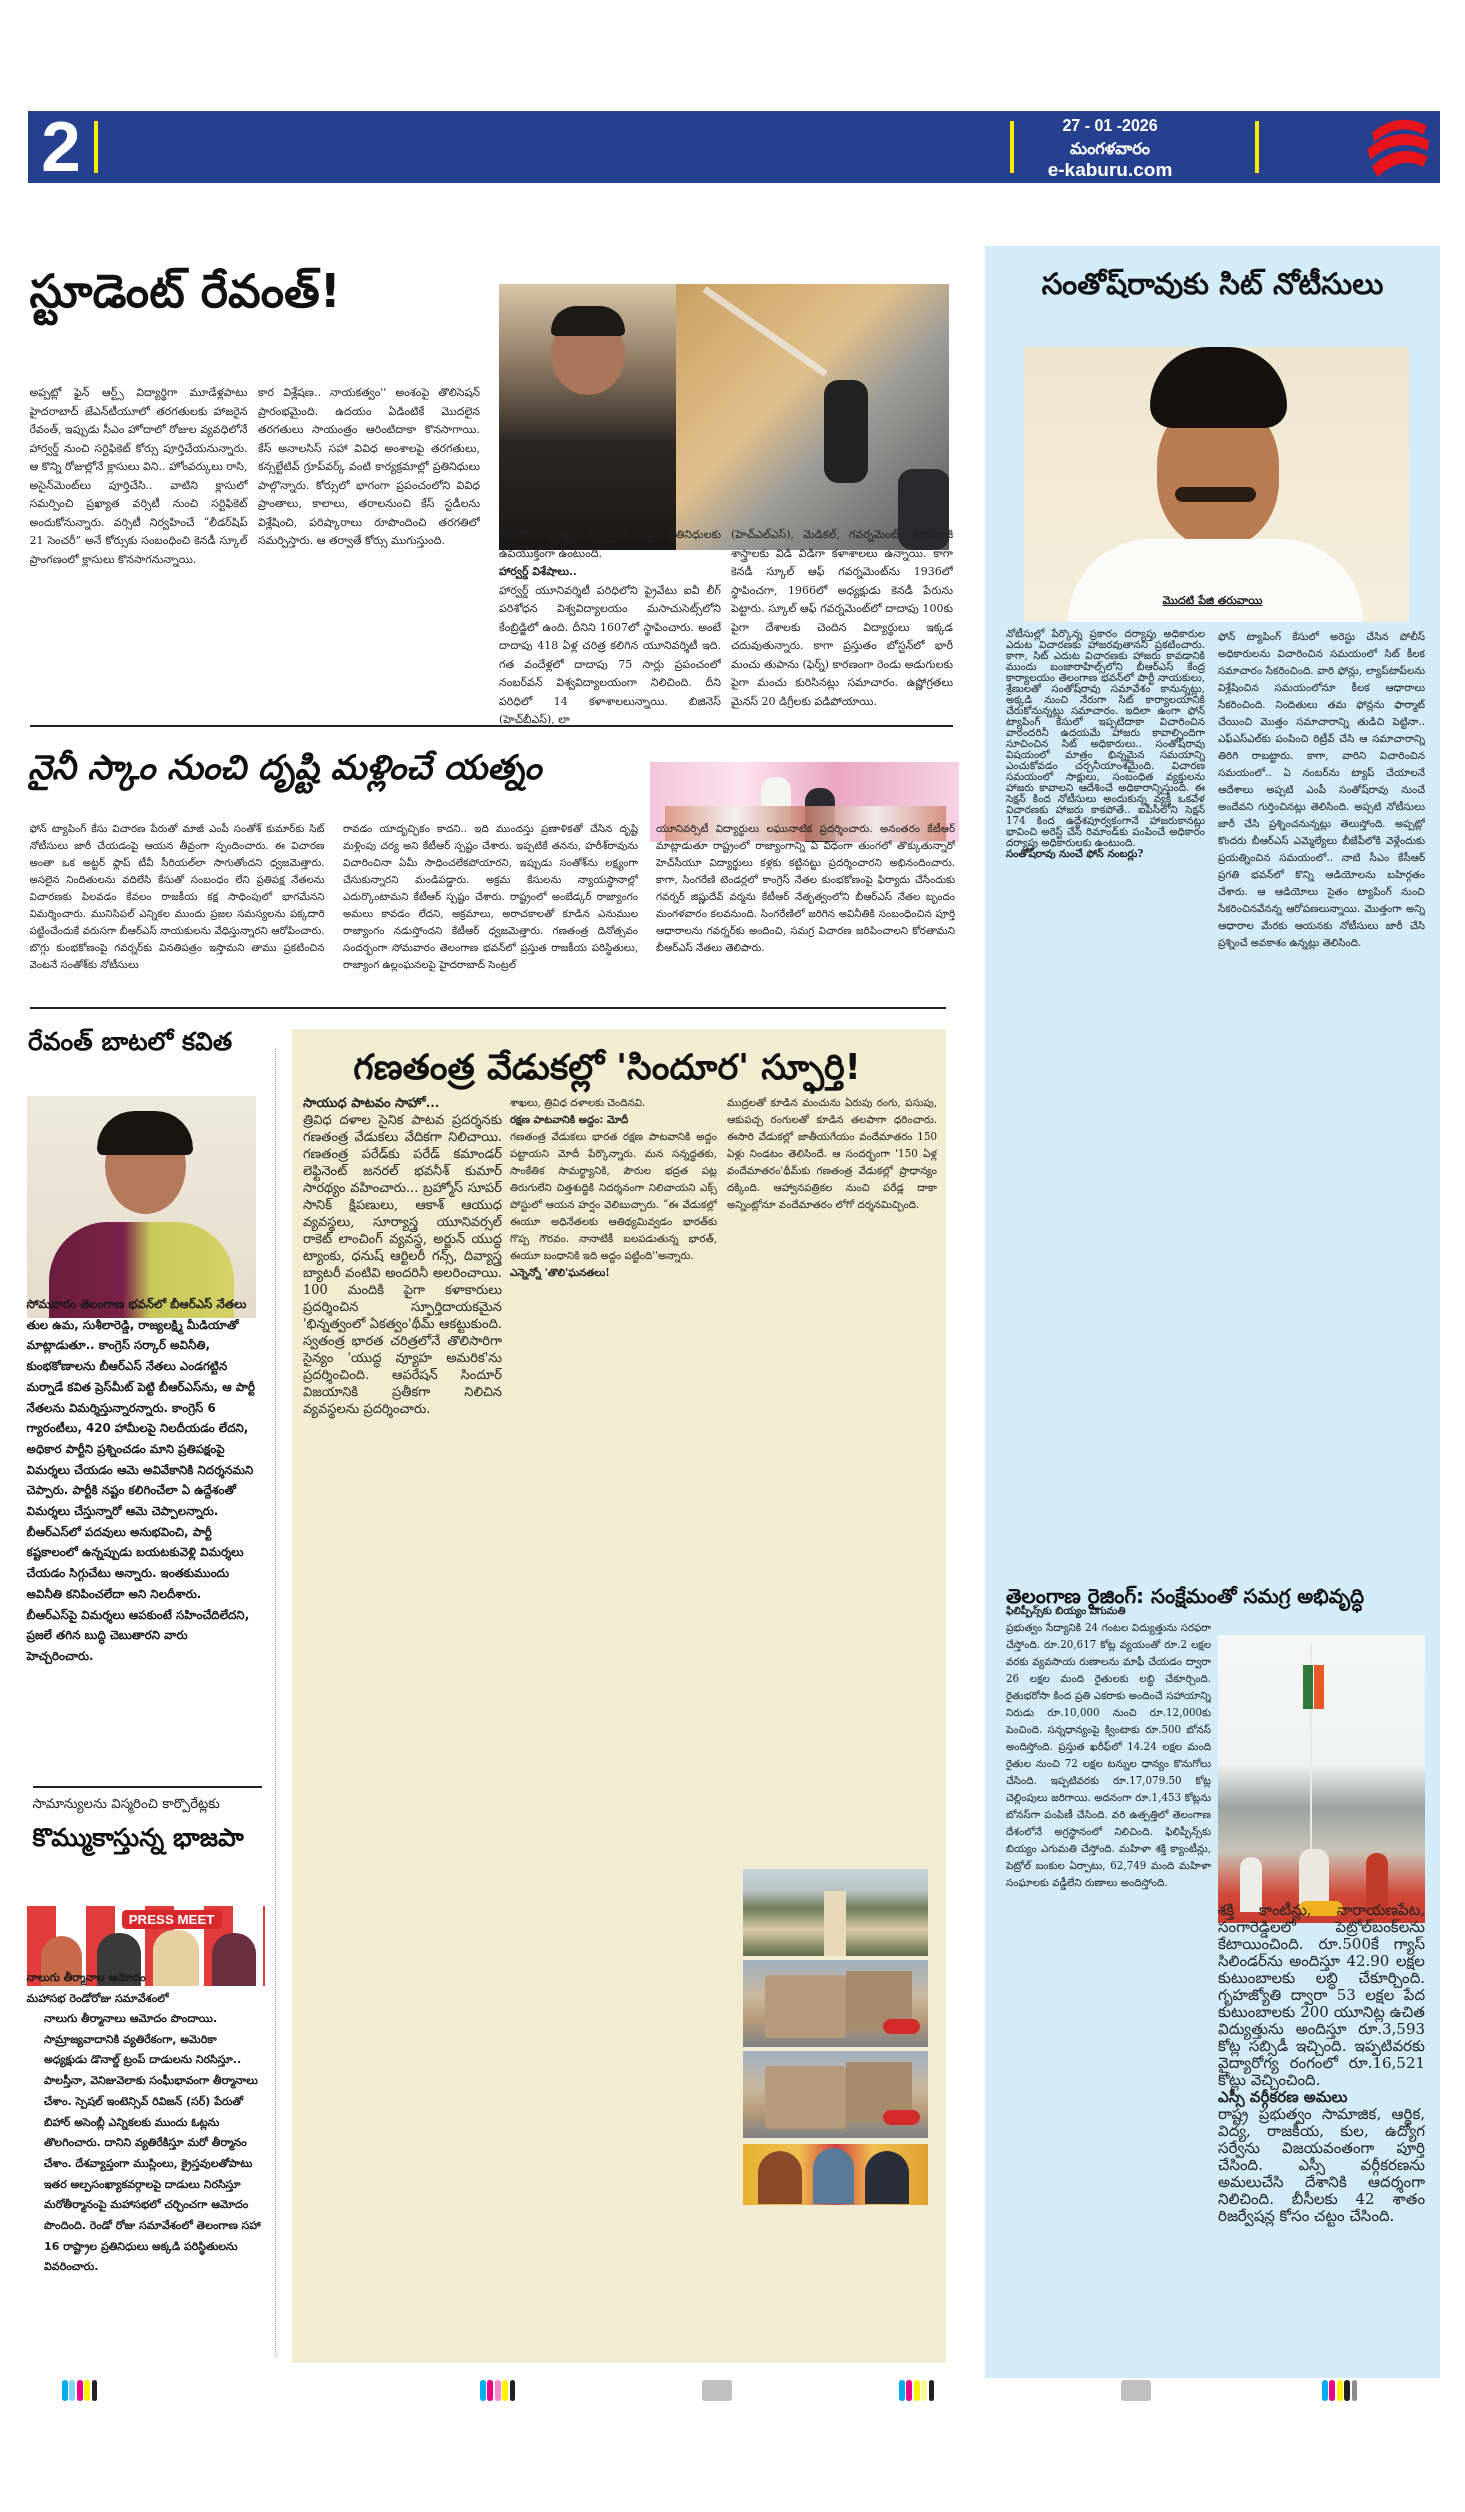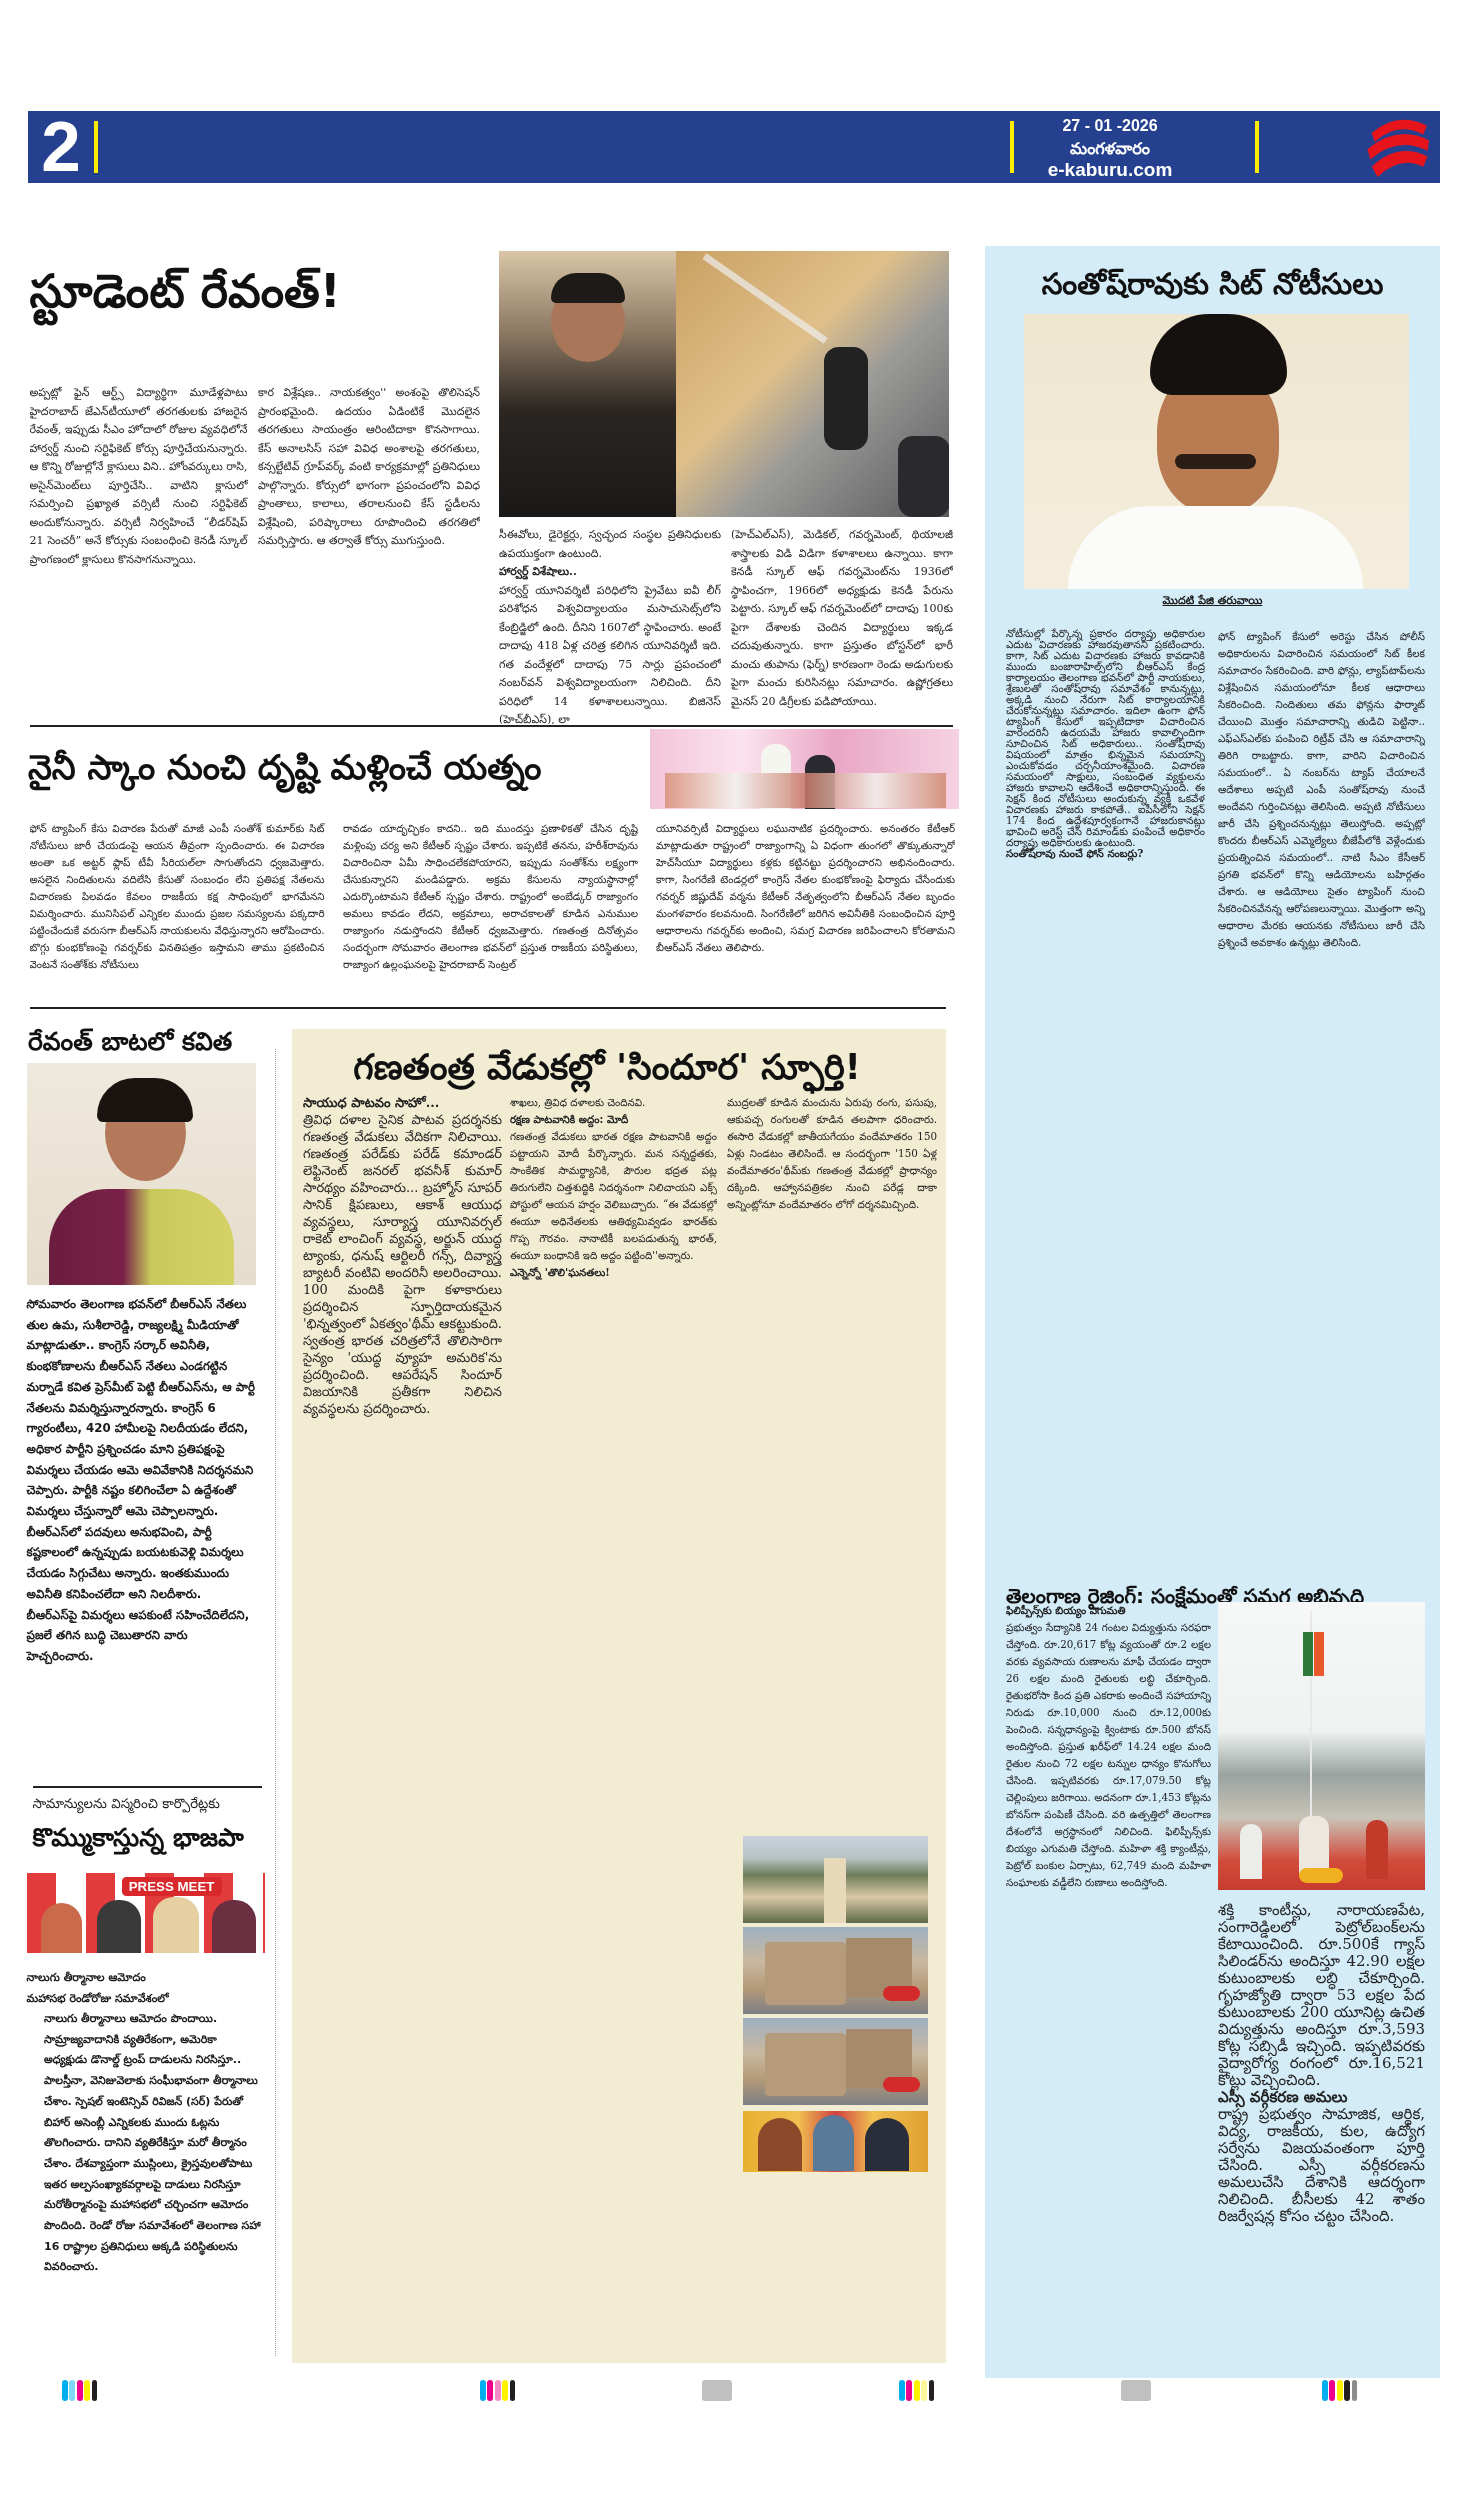--- a/index.html
+++ b/index.html
@@ -13,21 +13,21 @@
   .dateblk { left: 1008px; width: 148px; top: 4.4px; color: #fff; text-align: center; font-family: "Liberation Sans", sans-serif; }
   .dateblk .d { font-size: 16px; font-weight: bold; line-height: 22px; }
   .dateblk .w { font-size: 16.2px; font-weight: bold; line-height: 22px; }
   .dateblk .u { font-size: 19px; font-weight: bold; line-height: 22px; }
   .logo { left: 1329px; top: 0; width: 81px; height: 72px; }
   
   .hl { font-weight: bold; color: #111; white-space: nowrap; }
   .body-text { font-family: "DejaVu Serif", serif; font-size: 11px; line-height: 18.5px; color: #222; text-align: justify; overflow: hidden; }
   .col-text { position: absolute; }
   .rule { position: absolute; height: 2.2px; background: #222; }
-  .photo { position: absolute; overflow: hidden; }
+  .photo { position: absolute; overflow: hidden; margin-top: 33px; }
   .caption { font-size: 11px; font-weight: bold; text-align: center; }
   .sub { font-weight: bold; }
   .dotline { position: absolute; width: 0; border-left: 1.5px dotted #999; }
   .colorbar { position: absolute; display: flex; gap: 1.5px; }
   .colorbar span { width: 5.9px; height: 20.7px; border-radius: 3px; display: inline-block; }
   .graybar { position: absolute; width: 29.5px; height: 20.7px; background: #c0c0c0; border-radius: 3px; }
 </style>
 </head>
 <body>
 
@@ -65,21 +65,21 @@
 <div class="col-text body-text" style="left:258px;top:384px;width:222px;height:340px;">కార విశ్లేషణ.. నాయకత్వం'' అంశంపై తొలిసెషన్ ప్రారంభమైంది. ఉదయం ఏడింటికే మొదలైన తరగతులు సాయంత్రం ఆరింటిదాకా కొనసాగాయి. కేస్ అనాలసిస్ సహా వివిధ అంశాలపై తరగతులు, కన్సల్టేటివ్ గ్రూప్‌వర్క్ వంటి కార్యక్రమాల్లో ప్రతినిధులు పాల్గొన్నారు. కోర్సులో భాగంగా ప్రపంచంలోని వివిధ ప్రాంతాలు, కాలాలు, తరాలనుంచి కేస్ స్టడీలను విశ్లేషించి, పరిష్కారాలు రూపొందించి తరగతిలో సమర్పిస్తారు. ఆ తర్వాతే కోర్సు ముగుస్తుంది.</div>
 <div class="col-text body-text" style="left:499px;top:526px;width:222px;height:198px;">
   <span>సీఈవోలు, డైరెక్టర్లు, స్వచ్ఛంద సంస్థల ప్రతినిధులకు ఉపయుక్తంగా ఉంటుంది.</span><br>
   <span class="sub">హార్వర్డ్ విశేషాలు..</span><br>
   <span>హార్వర్డ్ యూనివర్శిటీ పరిధిలోని ప్రైవేటు ఐవీ లీగ్ పరిశోధన విశ్వవిద్యాలయం మసాచుసెట్స్‌లోని కేంబ్రిడ్జిలో ఉంది. దీనిని 1607లో స్థాపించారు. అంటే దాదాపు 418 ఏళ్ల చరిత్ర కలిగిన యూనివర్శిటీ ఇది. గత వందేళ్లలో దాదాపు 75 సార్లు ప్రపంచంలో నంబర్‌వన్ విశ్వవిద్యాలయంగా నిలిచింది. దీని పరిధిలో 14 కళాశాలలున్నాయి. బిజినెస్ (హెచ్‌బీఎస్), లా</span>
 </div>
 <div class="col-text body-text" style="left:731px;top:526px;width:222px;height:198px;">(హెచ్‌ఎల్‌ఎస్), మెడికల్, గవర్నమెంట్, థియాలజీ శాస్త్రాలకు విడి విడిగా కళాశాలలు ఉన్నాయి. కాగా కెనడీ స్కూల్ ఆఫ్ గవర్నమెంట్‌ను 1936లో స్థాపించగా, 1966లో అధ్యక్షుడు కెనడీ పేరును పెట్టారు. స్కూల్ ఆఫ్ గవర్నమెంట్‌లో దాదాపు 100కు పైగా దేశాలకు చెందిన విద్యార్థులు ఇక్కడ చదువుతున్నారు. కాగా ప్రస్తుతం బోస్టన్‌లో భారీ మంచు తుపాను (ఫెర్న్) కారణంగా రెండు అడుగులకు పైగా మంచు కురిసినట్లు సమాచారం. ఉష్ణోగ్రతలు మైనస్ 20 డిగ్రీలకు పడిపోయాయి.</div>
 
 <div class="rule" style="left:29.5px;top:725px;width:923px;height:1.5px;"></div>
 
-<div class="abs hl" style="left:28px;top:738px;font-size:34px;line-height:59px;">నైనీ స్కాం నుంచి దృష్టి మళ్లించే యత్నం</div>
+<div class="abs hl" style="left:28px;top:738px;font-size:34px;line-height:59px;font-style:italic;">నైనీ స్కాం నుంచి దృష్టి మళ్లించే యత్నం</div>
 <div class="photo" style="left:650px;top:729px;width:309px;height:80px;background:linear-gradient(90deg,#f3c5da 0%,#fbe3ee 30%,#e9a6c5 60%,#f5d2e2 100%);">
   <div class="abs" style="left:111px;top:14.8px;width:29.5px;height:65px;background:#f5f5f0;border-radius:13.3px 13.3px 0 0;"></div>
   <div class="abs" style="left:155px;top:26px;width:29.5px;height:54px;background:#2a2a30;border-radius:13.3px 13.3px 0 0;"></div>
   <div class="abs" style="left:14.8px;top:44px;width:281px;height:35px;background:linear-gradient(90deg,#d8927a,#f2f2ee,#c87a68,#f2f2ee,#d08870);opacity:.85;"></div>
 </div>
 <div class="col-text body-text" style="left:29.5px;top:820px;width:295px;height:177px;font-size:10.3px;line-height:17px;">ఫోన్ ట్యాపింగ్ కేసు విచారణ పేరుతో మాజీ ఎంపీ సంతోశ్ కుమార్‌కు సిట్ నోటీసులు జారీ చేయడంపై ఆయన తీవ్రంగా స్పందించారు. ఈ విచారణ అంతా ఒక అట్టర్ ఫ్లాప్ టీవీ సీరియల్‌లా సాగుతోందని ధ్వజమెత్తారు. అసలైన నిందితులను వదిలేసి కేసుతో సంబంధం లేని ప్రతిపక్ష నేతలను విచారణకు పిలవడం కేవలం రాజకీయ కక్ష సాధింపులో భాగమేనని విమర్శించారు. మునిసిపల్ ఎన్నికల ముందు ప్రజల సమస్యలను పక్కదారి పట్టించేందుకే వరుసగా బీఆర్‌ఎస్ నాయకులను వేధిస్తున్నారని ఆరోపించారు. బొగ్గు కుంభకోణంపై గవర్నర్‌కు వినతిపత్రం ఇస్తామని తాము ప్రకటించిన వెంటనే సంతోశ్‌కు నోటీసులు</div>
 <div class="col-text body-text" style="left:343px;top:820px;width:295px;height:177px;font-size:10.3px;line-height:17px;">రావడం యాదృచ్ఛికం కాదని.. ఇది ముందస్తు ప్రణాళికతో చేసిన దృష్టి మళ్లింపు చర్య అని కేటీఆర్ స్పష్టం చేశారు. ఇప్పటికే తనను, హరీశ్‌రావును విచారించినా ఏమీ సాధించలేకపోయారని, ఇప్పుడు సంతోశ్‌ను లక్ష్యంగా చేసుకున్నారని మండిపడ్డారు. అక్రమ కేసులను న్యాయస్థానాల్లో ఎదుర్కొంటామని కేటీఆర్ స్పష్టం చేశారు. రాష్ట్రంలో అంబేడ్కర్ రాజ్యాంగం అమలు కావడం లేదని, అక్రమాలు, అరాచకాలతో కూడిన ఎనుముల రాజ్యాంగం నడుస్తోందని కేటీఆర్ ధ్వజమెత్తారు. గణతంత్ర దినోత్సవం సందర్భంగా సోమవారం తెలంగాణ భవన్‌లో ప్రస్తుత రాజకీయ పరిస్థితులు, రాజ్యాంగ ఉల్లంఘనలపై హైదరాబాద్ సెంట్రల్</div>
 <div class="col-text body-text" style="left:656px;top:820px;width:299px;height:177px;font-size:10.3px;line-height:17px;">యూనివర్సిటీ విద్యార్థులు లఘునాటిక ప్రదర్శించారు. అనంతరం కేటీఆర్ మాట్లాడుతూ రాష్ట్రంలో రాజ్యాంగాన్ని ఏ విధంగా తుంగలో తొక్కుతున్నారో హెచ్‌సీయూ విద్యార్థులు కళ్లకు కట్టినట్టు ప్రదర్శించారని అభినందించారు. కాగా, సింగరేణి టెండర్లలో కాంగ్రెస్ నేతల కుంభకోణంపై ఫిర్యాదు చేసేందుకు గవర్నర్ జిష్ణుదేవ్ వర్మను కేటీఆర్ నేతృత్వంలోని బీఆర్‌ఎస్ నేతల బృందం మంగళవారం కలవనుంది. సింగరేణిలో జరిగిన అవినీతికి సంబంధించిన పూర్తి ఆధారాలను గవర్నర్‌కు అందించి, సమగ్ర విచారణ జరిపించాలని కోరతామని బీఆర్‌ఎస్ నేతలు తెలిపారు.</div>
 
 <div class="rule" style="left:29.5px;top:1007px;width:916px;height:1.5px;"></div>

